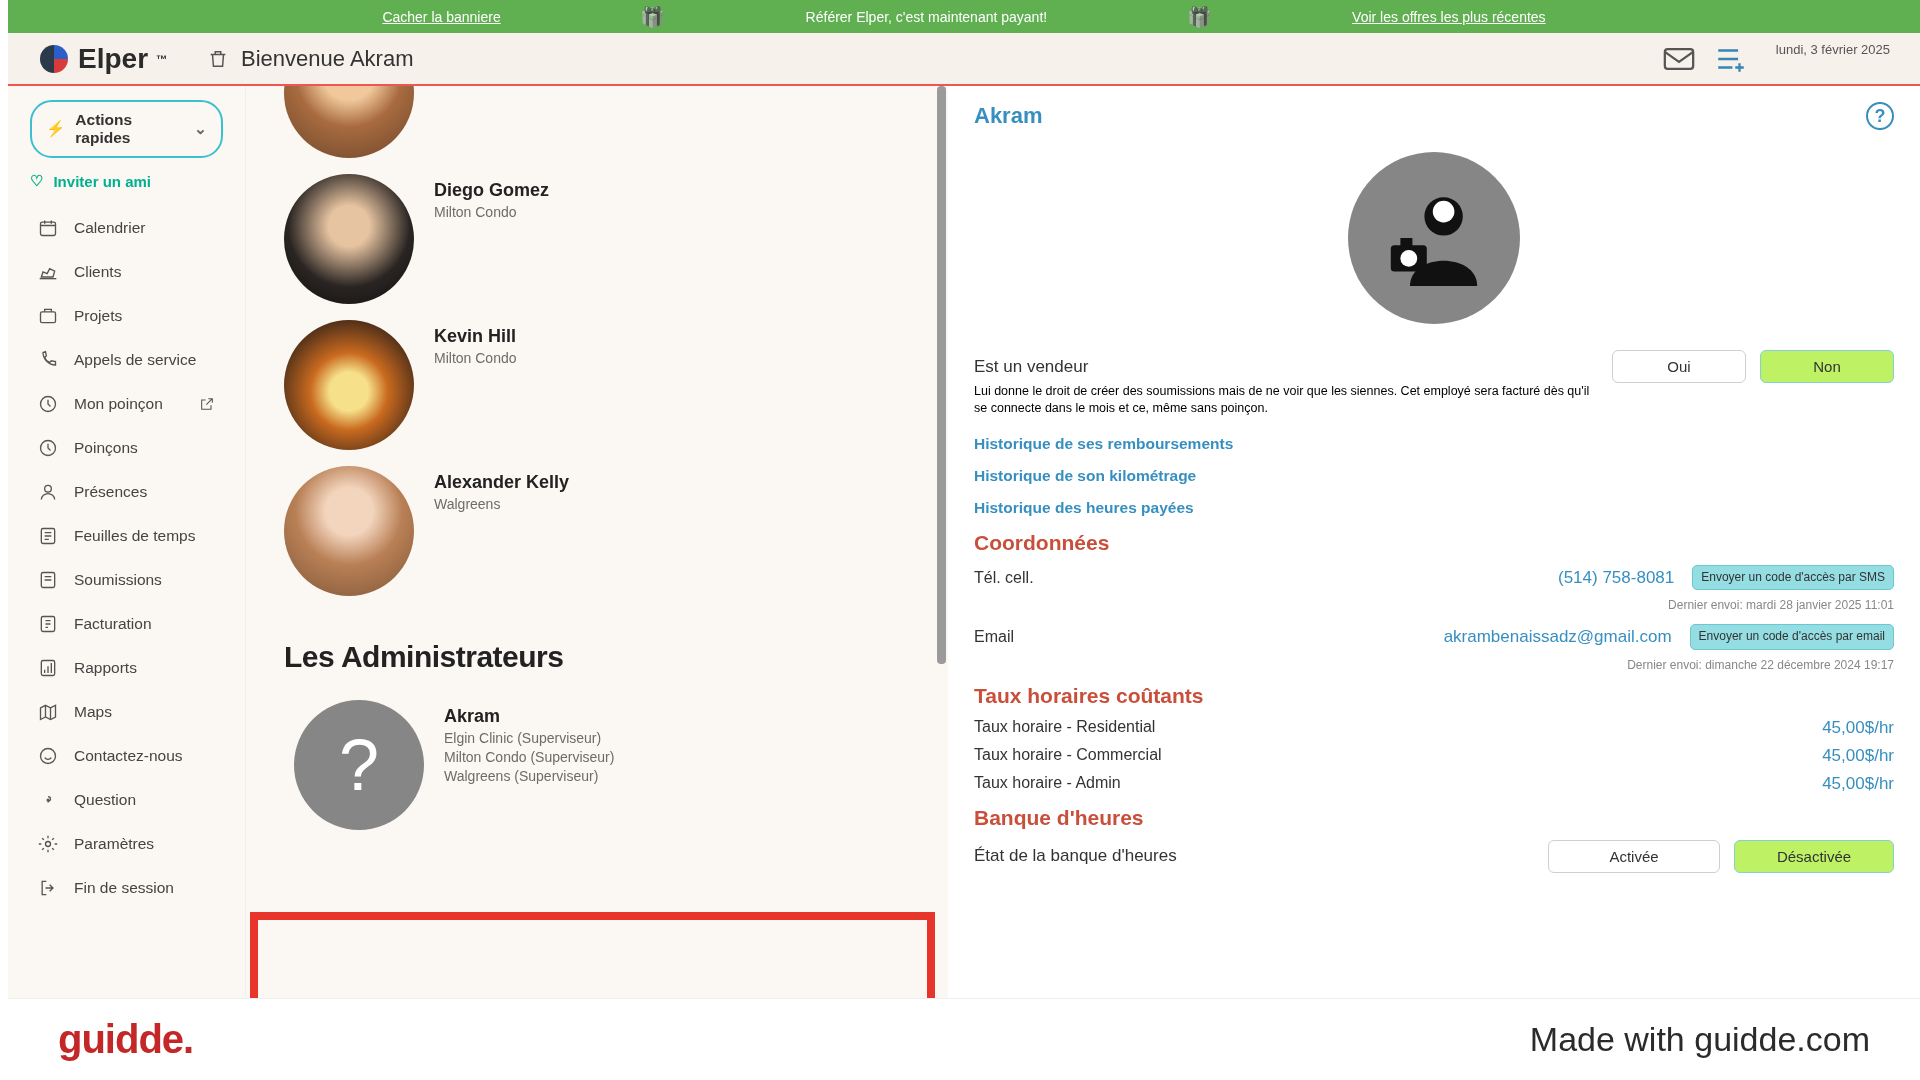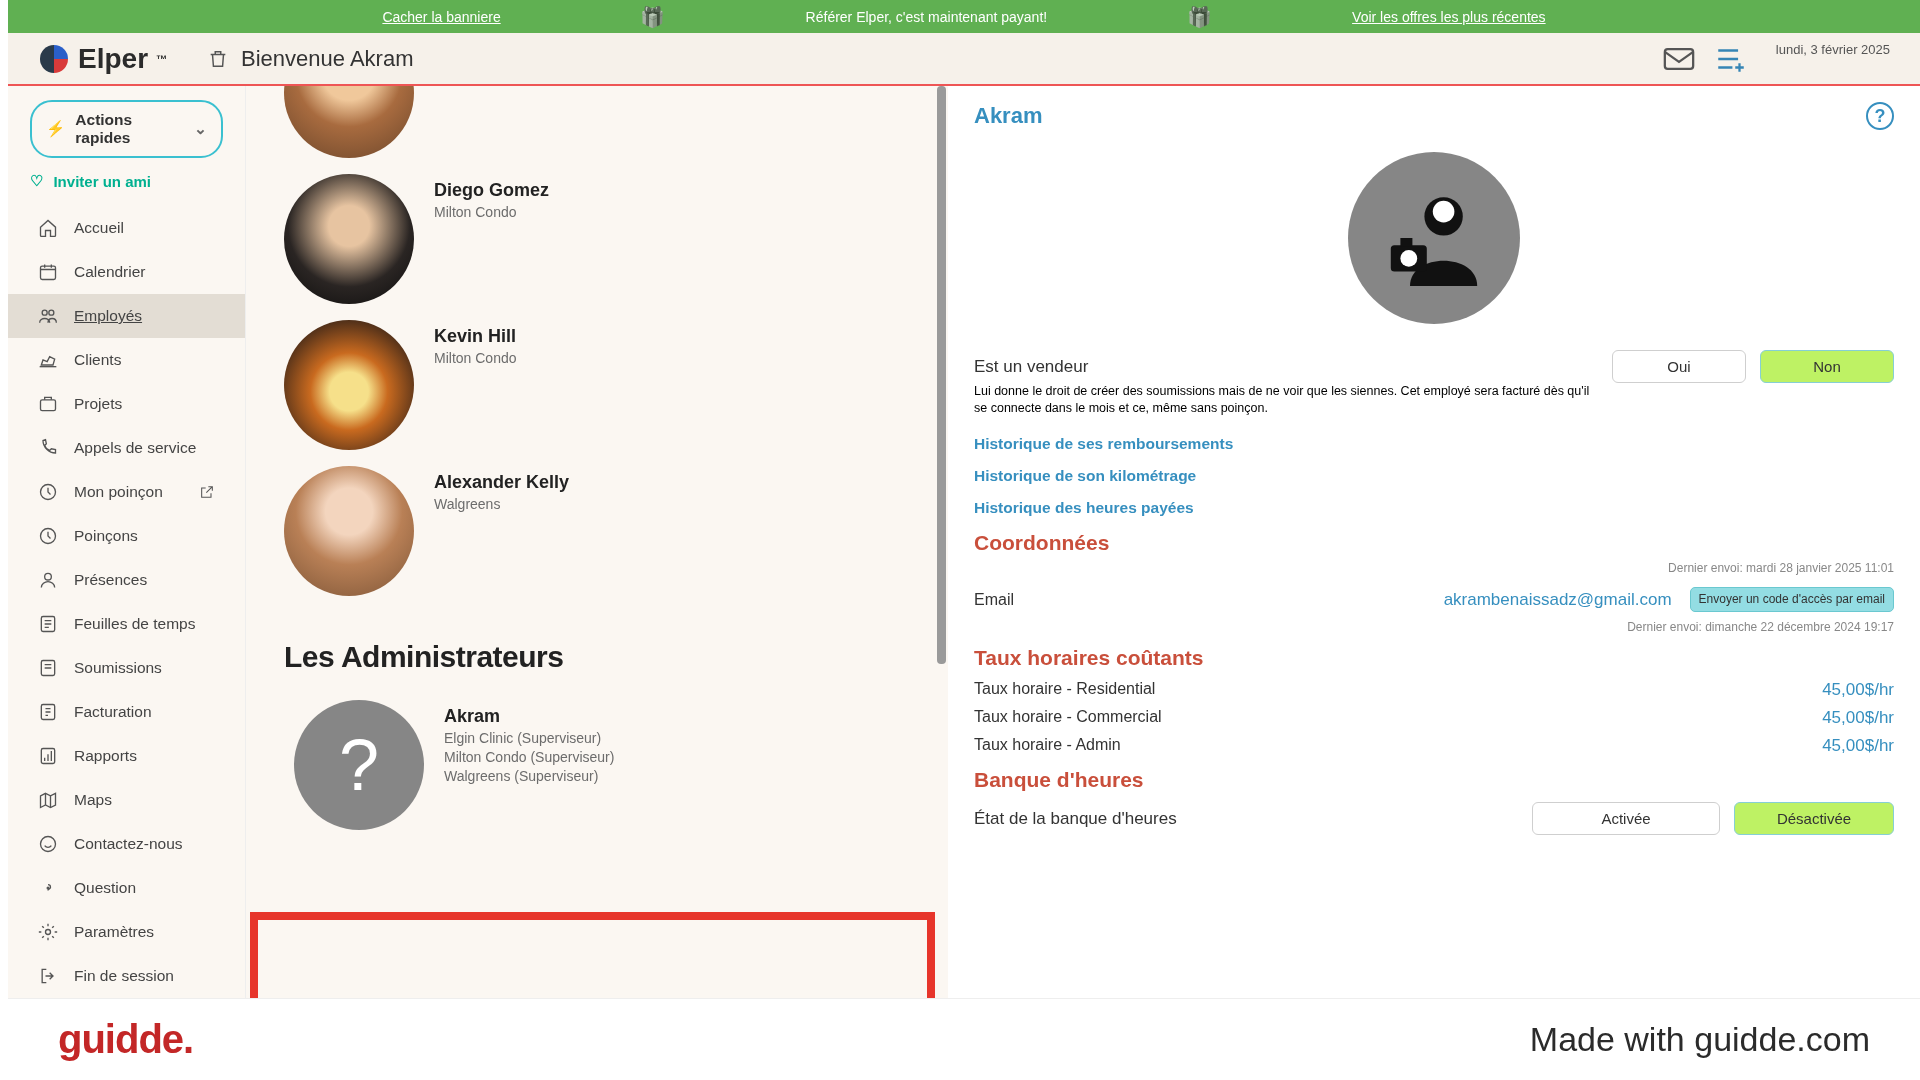--- a/index.html
+++ b/index.html
@@ -126,38 +126,24 @@
         <span>Actions rapides</span>
         <span class="qa-chevron">⌄</span>
       </div>
       <div class="invite">
         <span>♡</span>
         <span>Inviter un ami</span>
       </div>
       <div id="nav-host">
           <div class="nav-item">
             <svg class="nav-icon" viewBox="0 0 24 24">
-              <path d="M3 11l9-8 9 8v10a1 1 0 01-1 1h-5v-7h-6v7H4a1 1 0 01-1-1z"></path>
-            </svg>
-            <span>Accueil</span>
-          </div>
-          <div class="nav-item">
-            <svg class="nav-icon" viewBox="0 0 24 24">
               <rect x="3" y="5" width="18" height="16" rx="2"></rect>
               <path d="M3 9h18M8 3v4M16 3v4"></path>
             </svg>
             <span>Calendrier</span>
-          </div>
-          <div class="nav-item active">
-            <svg class="nav-icon" viewBox="0 0 24 24">
-              <circle cx="8" cy="8" r="3"></circle>
-              <circle cx="16" cy="8" r="3"></circle>
-              <path d="M2 20c0-3 3-5 6-5s6 2 6 5M12 20c0-3 2-5 5-5s5 2 5 5"></path>
-            </svg>
-            <span>Employés</span>
           </div>
           <div class="nav-item">
             <svg class="nav-icon" viewBox="0 0 24 24">
               <path d="M4 18l2-6 5 2 3-6 6 3-2 7z"></path>
               <path d="M2 20h20"></path>
             </svg>
             <span>Clients</span>
           </div>
           <div class="nav-item">
             <svg class="nav-icon" viewBox="0 0 24 24">
@@ -334,20 +320,25 @@
           <div class="btn selected" style="width:134px">Non</div>
         </div>
       </div>
       <div class="field-note">Lui donne le droit de créer des soumissions mais de ne voir que les siennes. Cet employé sera facturé dès qu'il se connecte dans le mois et ce, même sans poinçon.</div>
 
       <div class="link-row">Historique de ses remboursements</div>
       <div class="link-row">Historique de son kilométrage</div>
       <div class="link-row">Historique des heures payées</div>
 
       <div class="section-h">Coordonnées</div>
+      <div class="kv-row">
+        <div class="k">Tél. cell.</div>
+        <div class="v">(514) 758-8081</div>
+        <div class="small-btn">Envoyer un code d'accès par SMS</div>
+      </div>
       <div class="tiny-note">Dernier envoi: mardi 28 janvier 2025 11:01</div>
       <div class="kv-row">
         <div class="k">Email</div>
         <div class="v">akrambenaissadz@gmail.com</div>
         <div class="small-btn">Envoyer un code d'accès par email</div>
       </div>
       <div class="tiny-note">Dernier envoi: dimanche 22 décembre 2024 19:17</div>
 
       <div class="section-h">Taux horaires coûtants</div>
       <div id="rates-host">
@@ -362,21 +353,21 @@
           <div class="rate-row">
             <span>Taux horaire  - Admin</span>
             <span class="rate-val">45,00$/hr</span>
           </div>
         </div>
 
       <div class="section-h">Banque d'heures</div>
       <div class="field-row">
         <div class="field-label">État de la banque d'heures</div>
         <div class="btn-group">
-          <div class="btn" style="width:188px">Activée</div>
+          <div class="btn" style="width:172px">Activée</div>
           <div class="btn selected" style="width:160px">Désactivée</div>
         </div>
       </div>
     </div>
   </div>
 
   <div class="footer">
     <div class="guidde-logo">guidde.</div>
     <div class="guidde-right">Made with guidde.com</div>
   </div>

